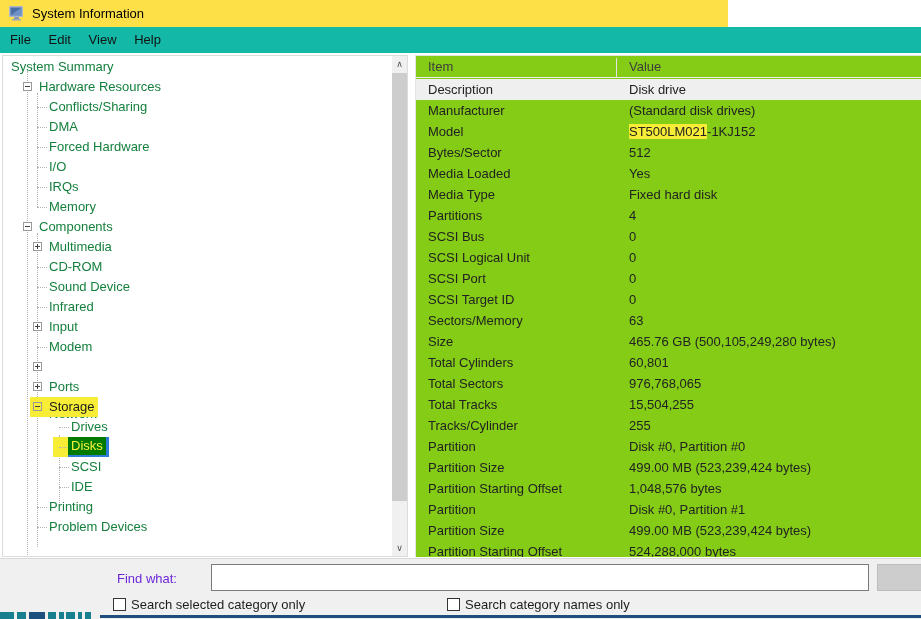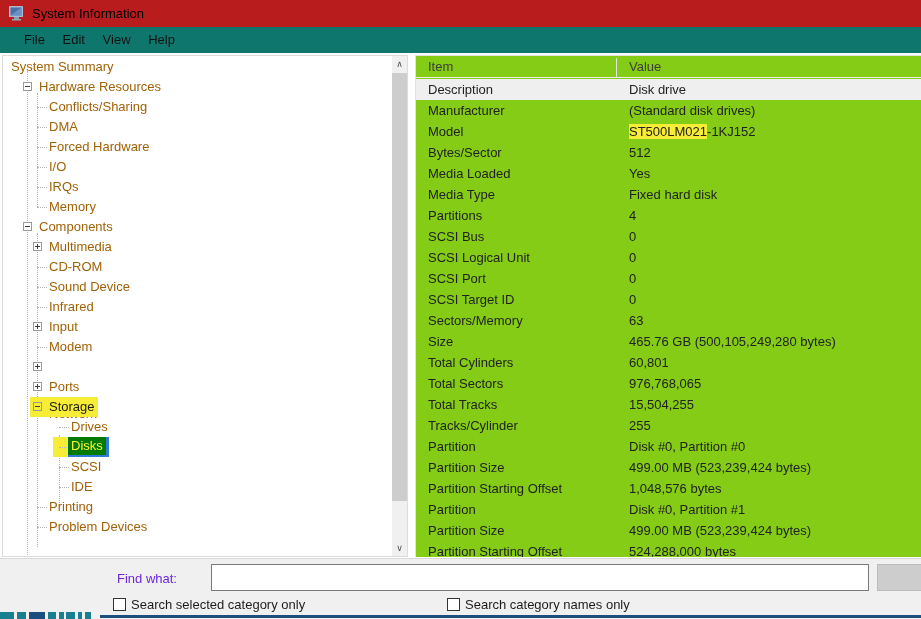--- a/index.html
+++ b/index.html
@@ -3,32 +3,32 @@
 <meta charset="utf-8">
 <style>
   * { margin:0; padding:0; box-sizing:border-box; }
   html,body { width:921px; height:619px; }
   body {
     font-family:"Liberation Sans","DejaVu Sans",sans-serif;
     font-size:13px; color:#1f1f1f; background:#ffffff;
     position:relative; overflow:hidden;
   }
   
-  .titlebar { position:absolute; left:0; top:0; width:921px; height:27px; background:#b91c1c; }
+  .titlebar { position:absolute; left:0; top:0; width:728px; height:27px; background:#fde047; }
   .app-icon { position:absolute; left:8px; top:5px; width:17px; height:17px; }
   .title-text { position:absolute; left:32px; top:6px; font-size:13px; color:#000; }
   
-  .menubar { position:absolute; left:0; top:27px; width:921px; height:26px; background:#0f766e; padding-left:17px; }
+  .menubar { position:absolute; left:0; top:27px; width:921px; height:26px; background:#14b8a6; padding-left:3px; }
   .menu-item { display:inline-block; padding:5px 7px 0 7px; font-size:13px; color:#111; height:24px; cursor:default; }
   
   .tree-panel { position:absolute; left:2px; top:55px; width:406px; height:502px;
     border:1px solid #dcdcdc; background:#fff; overflow:hidden; }
   .tree-rows { position:absolute; left:0; top:1px; width:389px; height:500px; overflow:hidden; }
   .tree-row { position:relative; height:20px; line-height:20px; white-space:nowrap; }
-  .tree-label { position:absolute; top:0; height:20px; line-height:19px; color:#a16207; padding:0 3px; }
+  .tree-label { position:absolute; top:0; height:20px; line-height:19px; color:#15803d; padding:0 3px; }
   .tree-label.hl-yellow { background:#f7ec36; color:#1c1c1c; }
   .tree-label.hl-green { background:#007a00; color:#fbf43a; border-right:3px solid #2e7cd6; border-bottom:2px solid #2e7cd6; line-height:17px; }
   .hl-stub { position:absolute; top:0; height:20px; background:#f7ec36; }
   .expander { position:absolute; top:5px; width:9px; height:9px; border:1px solid #9a9a9a; background:#fff; z-index:2; }
   .expander .h { position:absolute; left:1px; top:3px; width:5px; height:1px; background:#404040; }
   .expander .v { position:absolute; left:3px; top:1px; width:1px; height:5px; background:#404040; }
   .expander.exp-yellow { background:#f7ec36; }
   .guide { position:absolute; width:0; border-left:1px dotted #b3b3b3; z-index:0; }
   .stub { position:absolute; height:0; border-top:1px dotted #b3b3b3; top:10px; z-index:0; }
   

